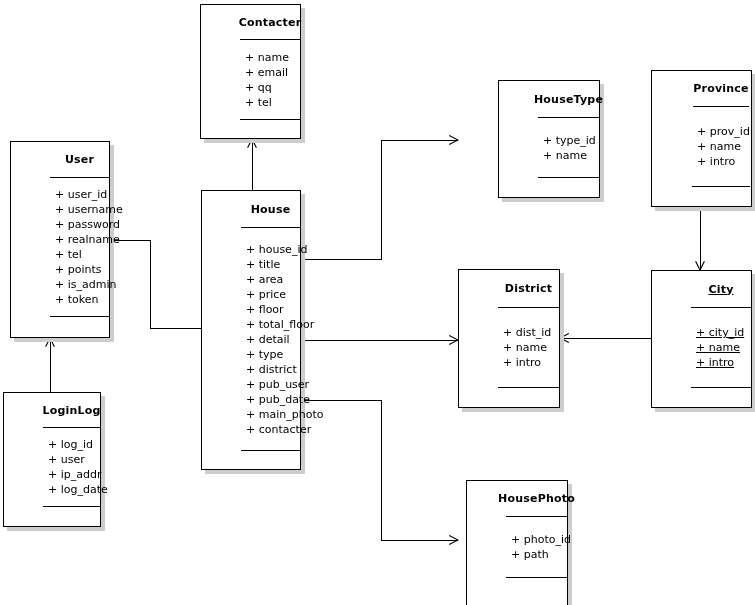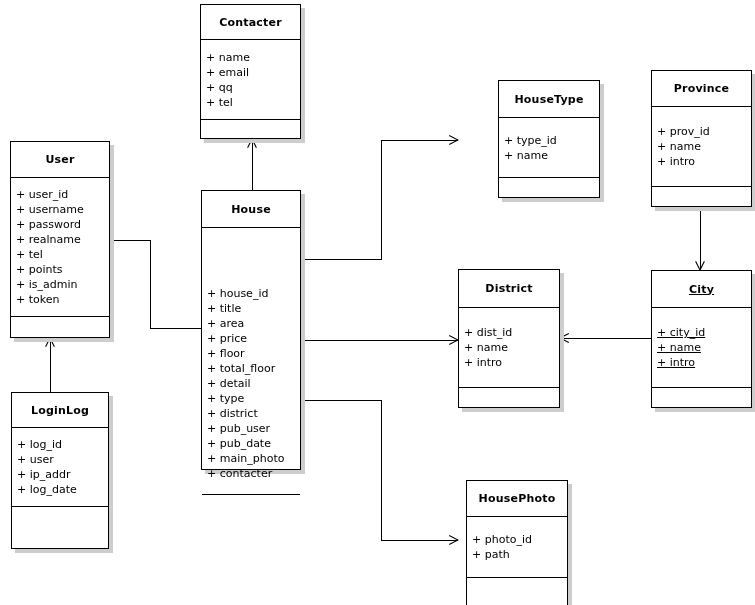--- a/index.html
+++ b/index.html
@@ -18,20 +18,21 @@
     width: 755px; height: 605px;
     pointer-events: none;
   }
   .uml-class {
     position: absolute;
     background: var(--fill, #ffffff);
     border: 1px solid var(--border, #000000);
     box-shadow: 4px 4px 0 var(--shadow, #cdcdcd);
     display: flex;
     flex-direction: column;
+    padding-left: 39px;
   }
   .uml-title {
     flex: none;
     border-bottom: 1px solid var(--border, #000000);
     display: flex;
     align-items: center;
     justify-content: center;
     font-size: 11px;
     font-weight: bold;
     color: #000000;
@@ -96,21 +97,21 @@
           <div>+ username</div>
           <div>+ password</div>
           <div>+ realname</div>
           <div>+ tel</div>
           <div>+ points</div>
           <div>+ is_admin</div>
           <div>+ token</div>
         </div>
     <div class="uml-empty" style="height: 20px;"></div>
   </div>
-      <div class="uml-class" style="left: 201px; top: 190px; width: 100px; height: 280px; gap: 44px;">
+      <div class="uml-class" style="left: 201px; top: 190px; width: 100px; height: 280px;">
     <div class="uml-title" style="height: 37px;">House</div>
     <div class="uml-attrs" style="height: 223px;">
           <div>+ house_id</div>
           <div>+ title</div>
           <div>+ area</div>
           <div>+ price</div>
           <div>+ floor</div>
           <div>+ total_floor</div>
           <div>+ detail</div>
           <div>+ type</div>
@@ -123,21 +124,21 @@
     <div class="uml-empty" style="height: 18px;"></div>
   </div>
       <div class="uml-class" style="left: 458px; top: 80px; width: 102px; height: 118px; margin-left: 40px;">
     <div class="uml-title" style="height: 37px;">HouseType</div>
     <div class="uml-attrs" style="height: 60px;">
           <div>+ type_id</div>
           <div>+ name</div>
         </div>
     <div class="uml-empty" style="height: 19px;"></div>
   </div>
-      <div class="uml-class" style="left: 651px; top: 70px; width: 101px; height: 137px;">
+      <div class="uml-class" style="left: 651px; top: 70px; width: 101px; height: 137px; align-items: center;">
     <div class="uml-title" style="height: 36px;">Province</div>
     <div class="uml-attrs" style="height: 80px;">
           <div>+ prov_id</div>
           <div>+ name</div>
           <div>+ intro</div>
         </div>
     <div class="uml-empty" style="height: 19px;"></div>
   </div>
       <div class="uml-class" style="left: 458px; top: 269px; width: 102px; height: 139px; justify-content: flex-end;">
     <div class="uml-title" style="height: 38px;">District</div>
@@ -150,21 +151,21 @@
   </div>
       <div class="uml-class" style="left: 651px; top: 270px; width: 101px; height: 138px; text-decoration: underline;">
     <div class="uml-title" style="height: 37px;">City</div>
     <div class="uml-attrs" style="height: 80px;">
           <div>+ city_id</div>
           <div>+ name</div>
           <div>+ intro</div>
         </div>
     <div class="uml-empty" style="height: 19px;"></div>
   </div>
-      <div class="uml-class" style="left: 3px; top: 392px; width: 98px; height: 157px; margin-left: 8px;">
+      <div class="uml-class" style="left: 3px; top: 392px; width: 98px; height: 135px;">
     <div class="uml-title" style="height: 35px;">LoginLog</div>
     <div class="uml-attrs" style="height: 79px;">
           <div>+ log_id</div>
           <div>+ user</div>
           <div>+ ip_addr</div>
           <div>+ log_date</div>
         </div>
     <div class="uml-empty" style="height: 19px;"></div>
   </div>
       <div class="uml-class" style="left: 466px; top: 480px; width: 102px; height: 146px;">

